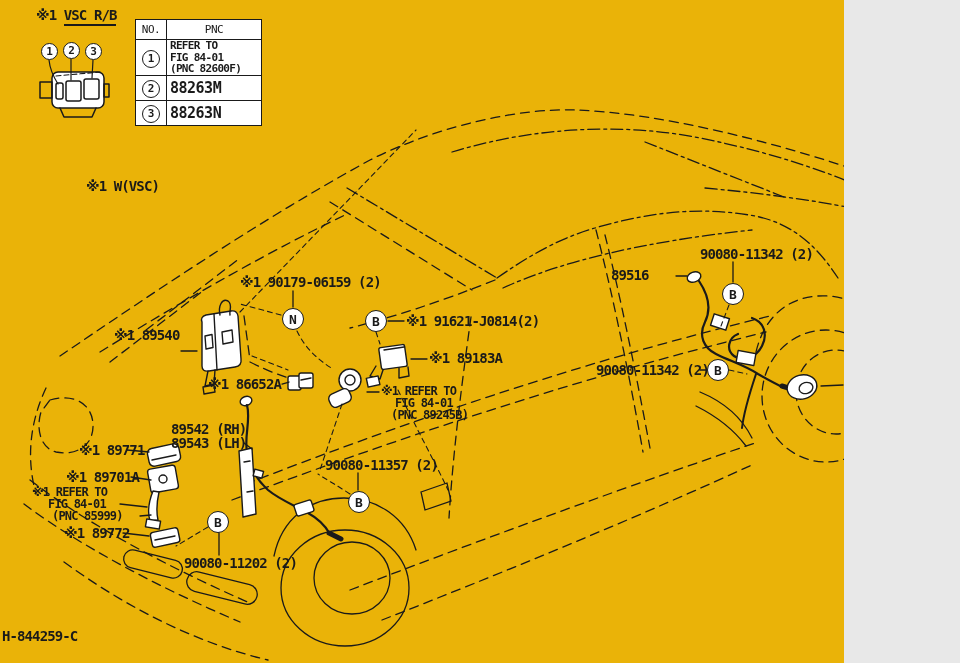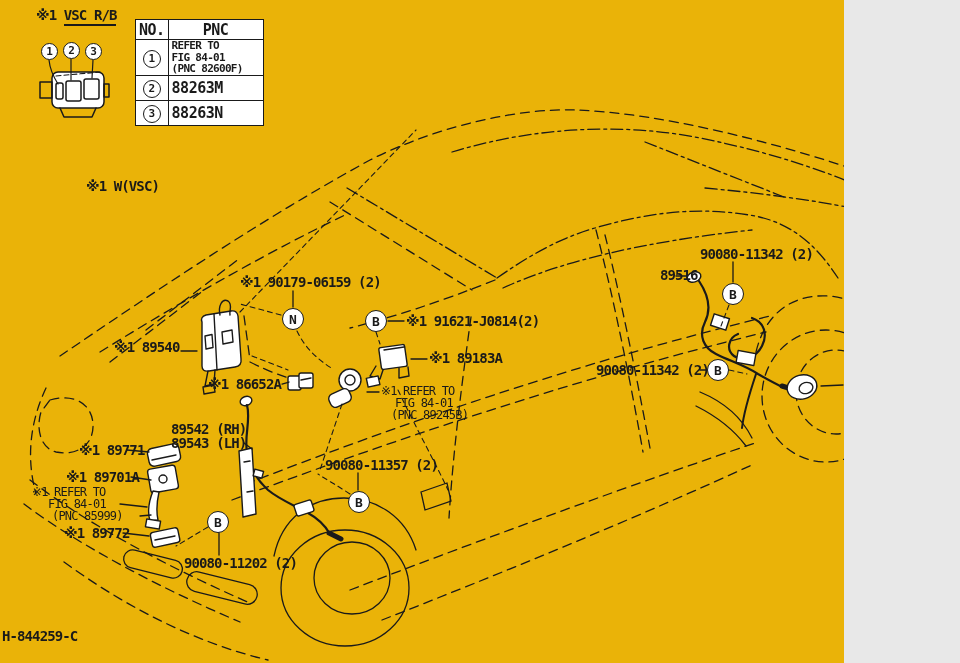--- a/index.html
+++ b/index.html
@@ -1,32 +1,32 @@
 <!DOCTYPE html>
 <html><head>
 <meta charset="utf-8">
 <style>
   html,body{margin:0;padding:0;background:#e8e8e8}
   .page{position:relative;width:844px;height:663px;background:#eab308;overflow:hidden;
         font-family:"DejaVu Sans Mono","DejaVu Sans",monospace;color:#1a1a1a}
   svg.layer{position:absolute;left:0;top:0;width:960px;height:663px}
   .lbl{position:absolute;font-weight:bold;font-size:14px;letter-spacing:-0.9px;
        white-space:nowrap;line-height:14px}
-  .lblblock{position:absolute;font-weight:normal;font-size:12px;letter-spacing:-0.8px;
+  .lblblock{position:absolute;font-weight:bold;font-size:12px;letter-spacing:-0.8px;
        white-space:nowrap;line-height:12px}
   .callout{position:absolute;width:22px;height:22px;border:1.8px solid #1a1a1a;border-radius:50%;
        display:flex;align-items:center;justify-content:center;font-weight:bold;font-size:13px;
        background:#fff;box-sizing:border-box}
   .pin{position:absolute;width:17px;height:17px;border:1.6px solid #1a1a1a;border-radius:50%;
        display:flex;align-items:center;justify-content:center;font-weight:bold;font-size:11px;
        background:#fff;box-sizing:border-box}
   .underline{border-bottom:2px solid #1a1a1a;padding-bottom:1px}
   table.pnc{position:absolute;left:135px;top:19px;border-collapse:collapse;background:#fff}
   table.pnc th,table.pnc td{border:1.7px solid #1a1a1a;padding:0 3px;vertical-align:middle}
-  table.pnc th{font-size:15px;font-weight:bold;letter-spacing:-0.5px;height:19px}
+  table.pnc th{font-size:11px;font-weight:normal;letter-spacing:-0.5px;height:19px}
   td.nocell{width:24px;text-align:center}
   .numcircle{display:inline-flex;width:18px;height:18px;border:1.5px solid #1a1a1a;border-radius:50%;
        align-items:center;justify-content:center;font-size:11px;font-weight:bold;box-sizing:border-box}
   td.pnc-small{font-size:11px;font-weight:bold;line-height:11.5px;letter-spacing:-0.7px;width:88px}
   td.pnc-big{font-size:15px;font-weight:bold;letter-spacing:-0.5px;height:24px;width:88px}
 </style>
 </head>
 <body>
 
 <div class="page">
@@ -241,32 +241,32 @@
     <tr>
       <td class="nocell"><span class="numcircle">3</span></td>
       <td class="pnc-big">88263N</td>
     </tr>
   </tbody>
     </table>
 
   <div class="lbl" style="left:86px;top:179px">※1 W(VSC)</div>
 
   <div class="lbl" style="left:240px;top:275px">※1 90179-06159 (2)</div>
-  <div class="lbl" style="left:114px;top:340px">※1 89540</div>
+  <div class="lbl" style="left:114px;top:328px">※1 89540</div>
   <div class="lbl" style="left:208px;top:377px">※1 86652A</div>
   <div class="lbl" style="left:406px;top:314px">※1 91621-J0814(2)</div>
   <div class="lbl" style="left:429px;top:351px">※1 89183A</div>
 
   <div class="lblblock" style="left:381px;top:385px">
     <div>※1 REFER TO</div>
     <div style="margin-left:14px">FIG 84-01</div>
     <div style="margin-left:10px">(PNC 89245B)</div>
   </div>
 
-  <div class="lbl" style="left:660px;top:268px">89516</div>
+  <div class="lbl" style="left:611px;top:268px">89516</div>
   <div class="lbl" style="left:700px;top:247px">90080-11342 (2)</div>
   <div class="lbl" style="left:596px;top:363px">90080-11342 (2)</div>
   <div class="lbl" style="left:845px;top:377px">41146</div>
 
   <div class="lbl" style="left:171px;top:422px">89542 (RH)</div>
   <div class="lbl" style="left:171px;top:436px">89543 (LH)</div>
   <div class="lbl" style="left:79px;top:443px">※1 89771</div>
   <div class="lbl" style="left:66px;top:470px">※1 89701A</div>
 
   <div class="lblblock" style="left:32px;top:486px">

